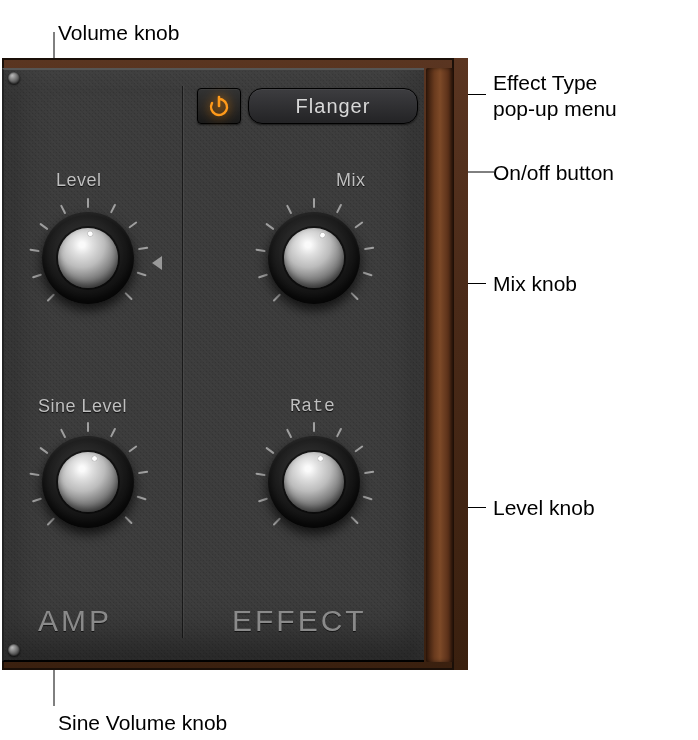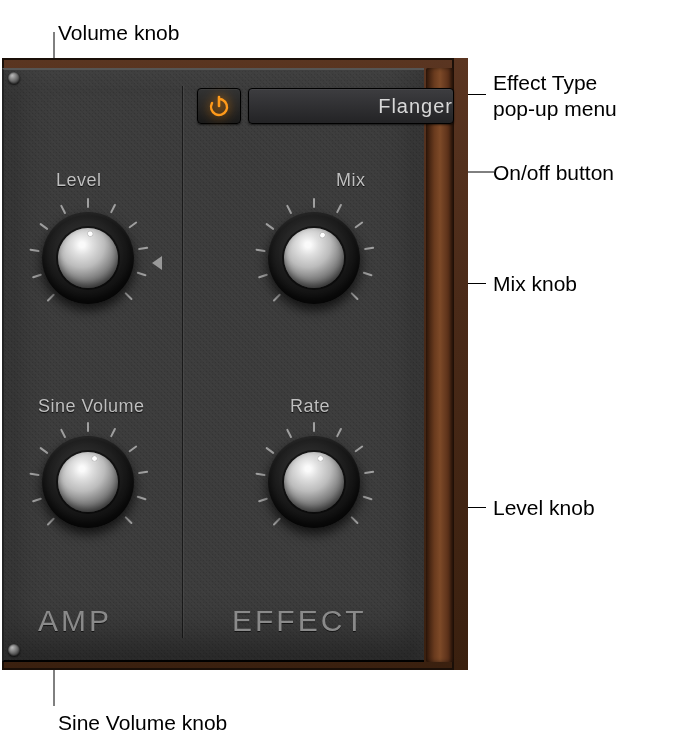--- a/index.html
+++ b/index.html
@@ -118,31 +118,31 @@
     justify-content: center;
     cursor: pointer;
   }
   .power svg { width: 24px; height: 24px; }
   .power .glow { filter: drop-shadow(0 0 6px rgba(255,140,0,.95)); }
 
   .popup {
     position: absolute;
     left: 244px;
     top: 18px;
-    width: 206px;
+    width: 170px;
     height: 36px;
     border: 1px solid #000;
-    border-radius: 4px;
+    border-radius: 14px;
     background: linear-gradient(180deg, #3d3d40, #232325);
     box-shadow: inset 0 1px 0 rgba(255,255,255,.05), 0 1px 2px rgba(0,0,0,.6);
     color: #d8d8d8;
     font-size: 20px;
     display: flex;
     align-items: center;
-    justify-content: flex-end;
+    justify-content: center;
     letter-spacing: 1px;
     cursor: pointer;
   }
 
   
   .knob {
     position: absolute;
     width: 120px;
     height: 120px;
   }
@@ -260,21 +260,21 @@
           <span style="position: absolute; left: 50%; top: 50%; width: 2px; height: 10px; background: rgb(160, 160, 160); border-radius: 1px; transform: rotate(135deg) translate(-1px, -60px);"></span>
         </div>
         <div class="base"></div>
         <div class="cap"></div>
         <div style="position: absolute; left: 50%; top: 50%; width: 0px; height: 0px; transform: rotate(-10deg);">
           <div class="ind" style="transform: translate(6px, -24px);"></div>
         </div>
       </div>
     <div class="tri" style="left:148px; top:186px;"></div>
 
-    <div class="label" style="left:34px; top:326px;">Sine Volume</div>
+    <div class="label" style="left:34px; top:326px;">Sine Level</div>
     <div class="knob" style="left:24px; top:352px;" id="knob-sine">
         <div class="ticks">
           <span style="position: absolute; left: 50%; top: 50%; width: 2px; height: 10px; background: rgb(160, 160, 160); border-radius: 1px; transform: rotate(-135deg) translate(-1px, -60px);"></span>
           <span style="position: absolute; left: 50%; top: 50%; width: 2px; height: 10px; background: rgb(160, 160, 160); border-radius: 1px; transform: rotate(-108deg) translate(-1px, -60px);"></span>
           <span style="position: absolute; left: 50%; top: 50%; width: 2px; height: 10px; background: rgb(160, 160, 160); border-radius: 1px; transform: rotate(-81deg) translate(-1px, -60px);"></span>
           <span style="position: absolute; left: 50%; top: 50%; width: 2px; height: 10px; background: rgb(160, 160, 160); border-radius: 1px; transform: rotate(-54deg) translate(-1px, -60px);"></span>
           <span style="position: absolute; left: 50%; top: 50%; width: 2px; height: 10px; background: rgb(160, 160, 160); border-radius: 1px; transform: rotate(-27deg) translate(-1px, -60px);"></span>
           <span style="position: absolute; left: 50%; top: 50%; width: 2px; height: 10px; background: rgb(160, 160, 160); border-radius: 1px; transform: rotate(0deg) translate(-1px, -60px);"></span>
           <span style="position: absolute; left: 50%; top: 50%; width: 2px; height: 10px; background: rgb(160, 160, 160); border-radius: 1px; transform: rotate(27deg) translate(-1px, -60px);"></span>
           <span style="position: absolute; left: 50%; top: 50%; width: 2px; height: 10px; background: rgb(160, 160, 160); border-radius: 1px; transform: rotate(54deg) translate(-1px, -60px);"></span>
@@ -304,21 +304,21 @@
           <span style="position: absolute; left: 50%; top: 50%; width: 2px; height: 10px; background: rgb(160, 160, 160); border-radius: 1px; transform: rotate(108deg) translate(-1px, -60px);"></span>
           <span style="position: absolute; left: 50%; top: 50%; width: 2px; height: 10px; background: rgb(160, 160, 160); border-radius: 1px; transform: rotate(135deg) translate(-1px, -60px);"></span>
         </div>
         <div class="base"></div>
         <div class="cap"></div>
         <div style="position: absolute; left: 50%; top: 50%; width: 0px; height: 0px; transform: rotate(5deg);">
           <div class="ind" style="transform: translate(6px, -24px);"></div>
         </div>
       </div>
 
-    <div class="label" style="left:286px; top:326px;">Rate</div>
+    <div class="label" style="left:286px; top:326px;font-family:Liberation Mono, monospace;">Rate</div>
     <div class="knob" style="left:250px; top:352px;" id="knob-rate">
         <div class="ticks">
           <span style="position: absolute; left: 50%; top: 50%; width: 2px; height: 10px; background: rgb(160, 160, 160); border-radius: 1px; transform: rotate(-135deg) translate(-1px, -60px);"></span>
           <span style="position: absolute; left: 50%; top: 50%; width: 2px; height: 10px; background: rgb(160, 160, 160); border-radius: 1px; transform: rotate(-108deg) translate(-1px, -60px);"></span>
           <span style="position: absolute; left: 50%; top: 50%; width: 2px; height: 10px; background: rgb(160, 160, 160); border-radius: 1px; transform: rotate(-81deg) translate(-1px, -60px);"></span>
           <span style="position: absolute; left: 50%; top: 50%; width: 2px; height: 10px; background: rgb(160, 160, 160); border-radius: 1px; transform: rotate(-54deg) translate(-1px, -60px);"></span>
           <span style="position: absolute; left: 50%; top: 50%; width: 2px; height: 10px; background: rgb(160, 160, 160); border-radius: 1px; transform: rotate(-27deg) translate(-1px, -60px);"></span>
           <span style="position: absolute; left: 50%; top: 50%; width: 2px; height: 10px; background: rgb(160, 160, 160); border-radius: 1px; transform: rotate(0deg) translate(-1px, -60px);"></span>
           <span style="position: absolute; left: 50%; top: 50%; width: 2px; height: 10px; background: rgb(160, 160, 160); border-radius: 1px; transform: rotate(27deg) translate(-1px, -60px);"></span>
           <span style="position: absolute; left: 50%; top: 50%; width: 2px; height: 10px; background: rgb(160, 160, 160); border-radius: 1px; transform: rotate(54deg) translate(-1px, -60px);"></span>

